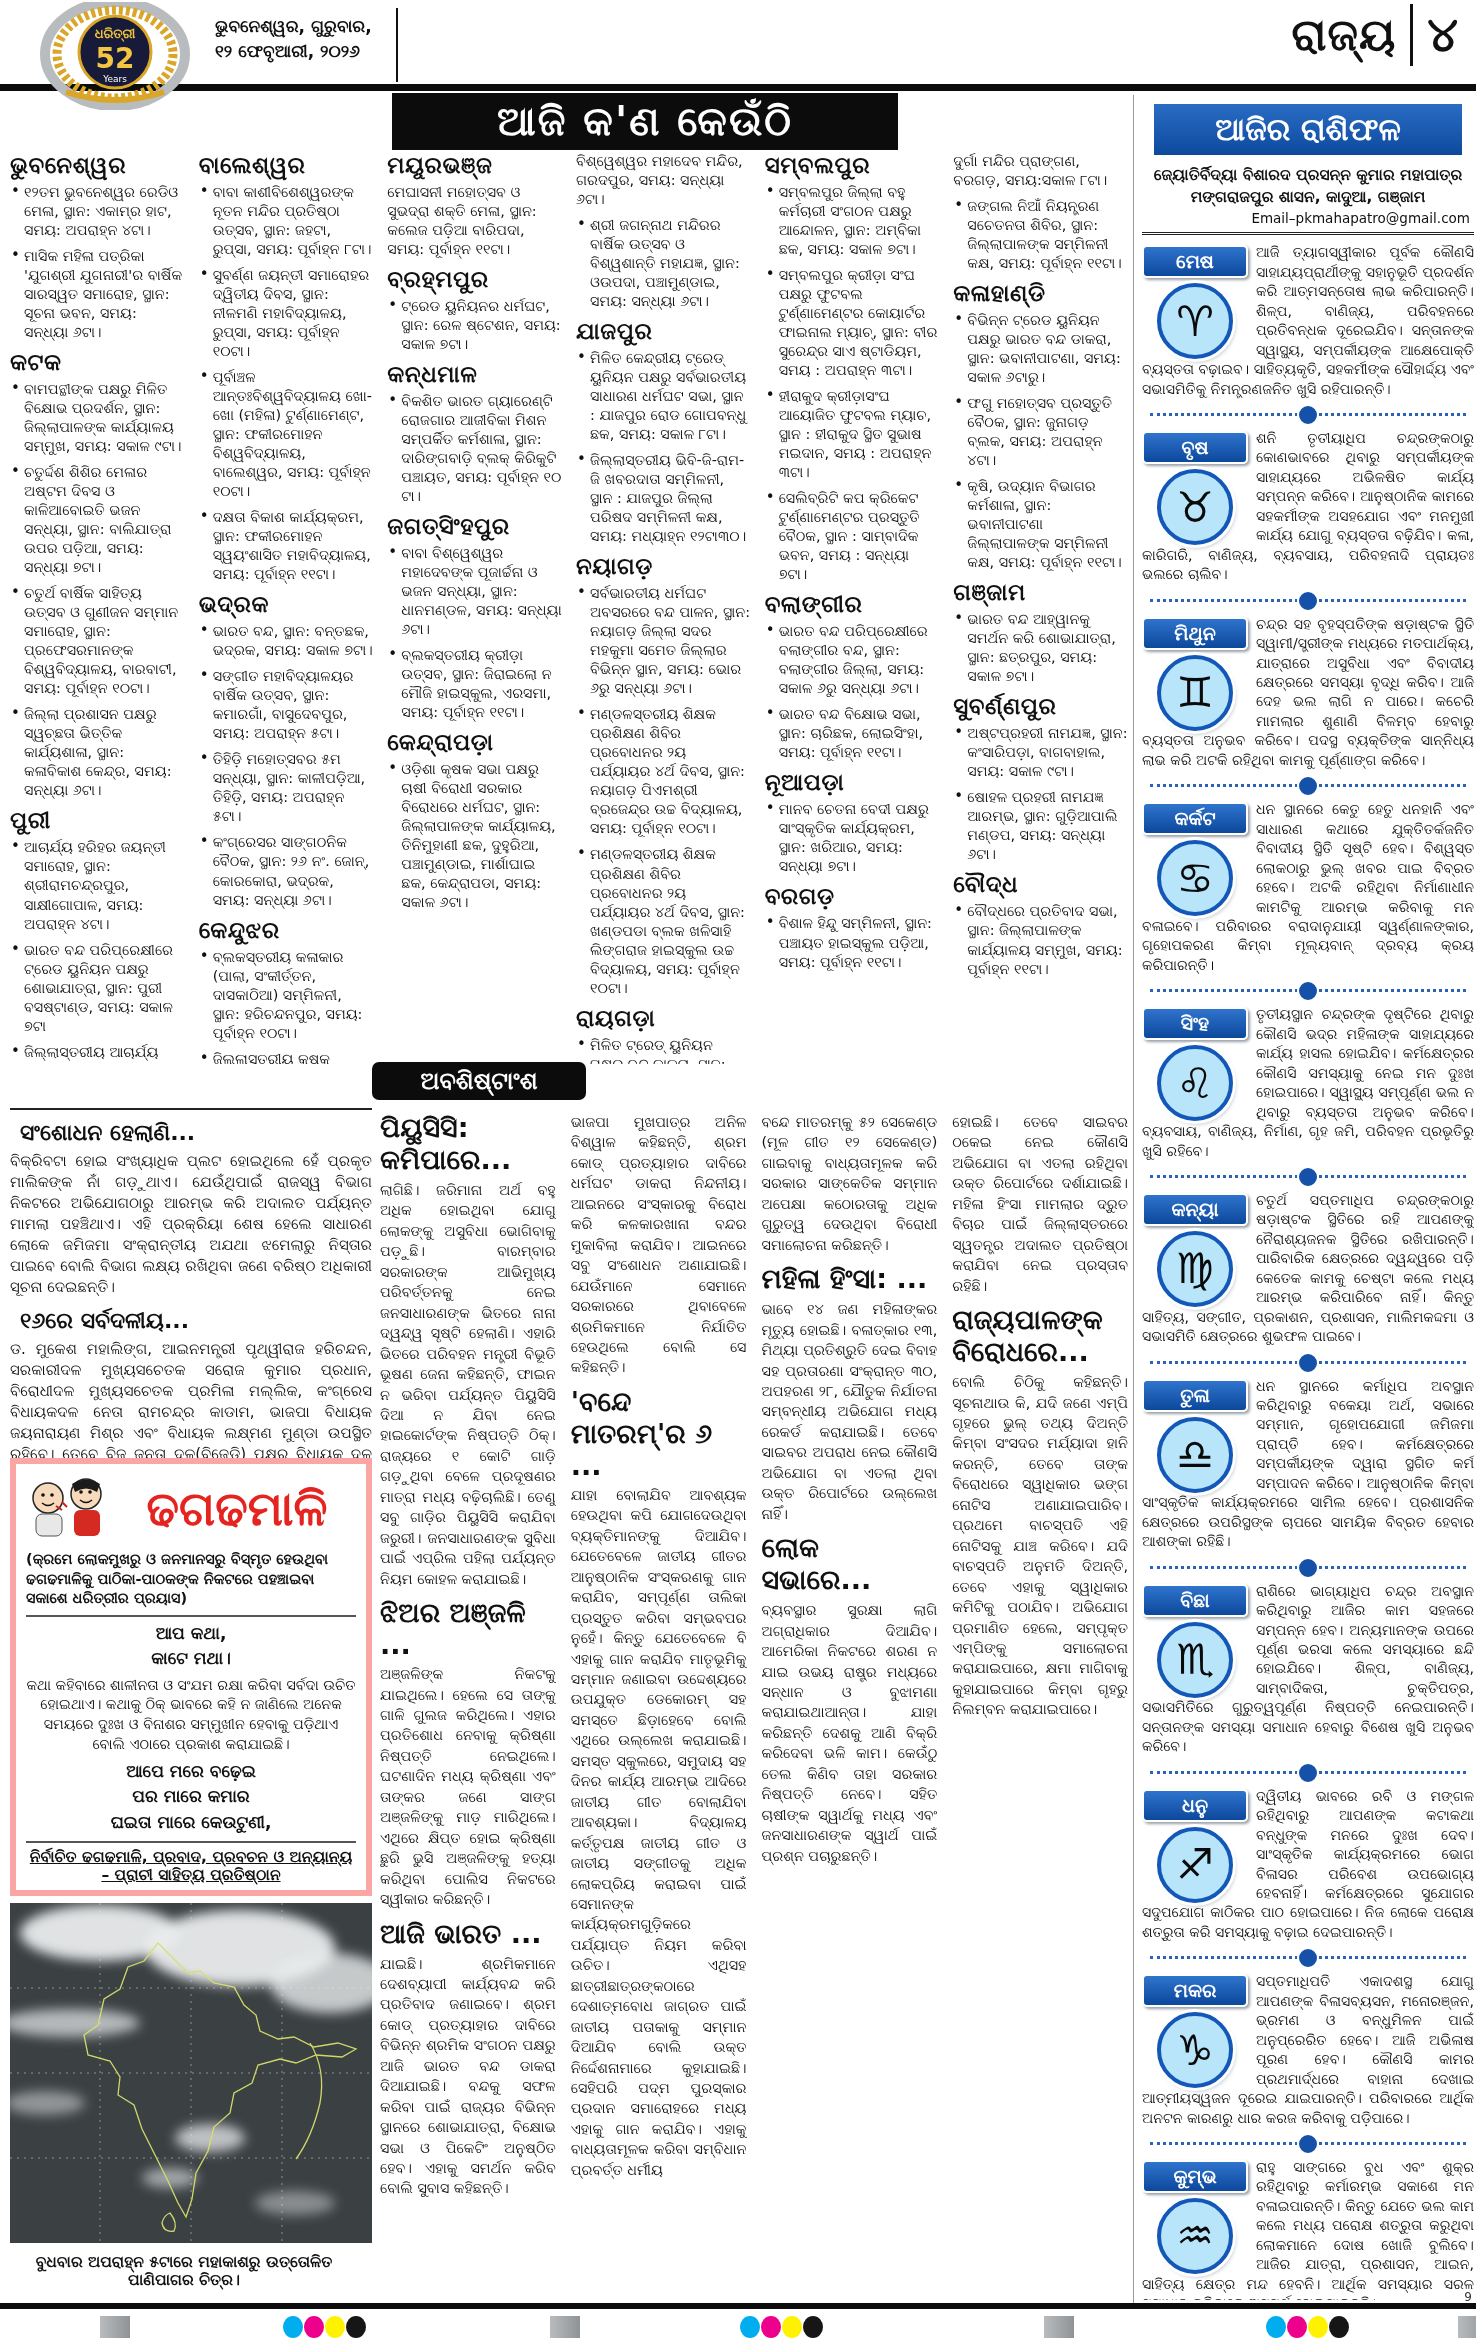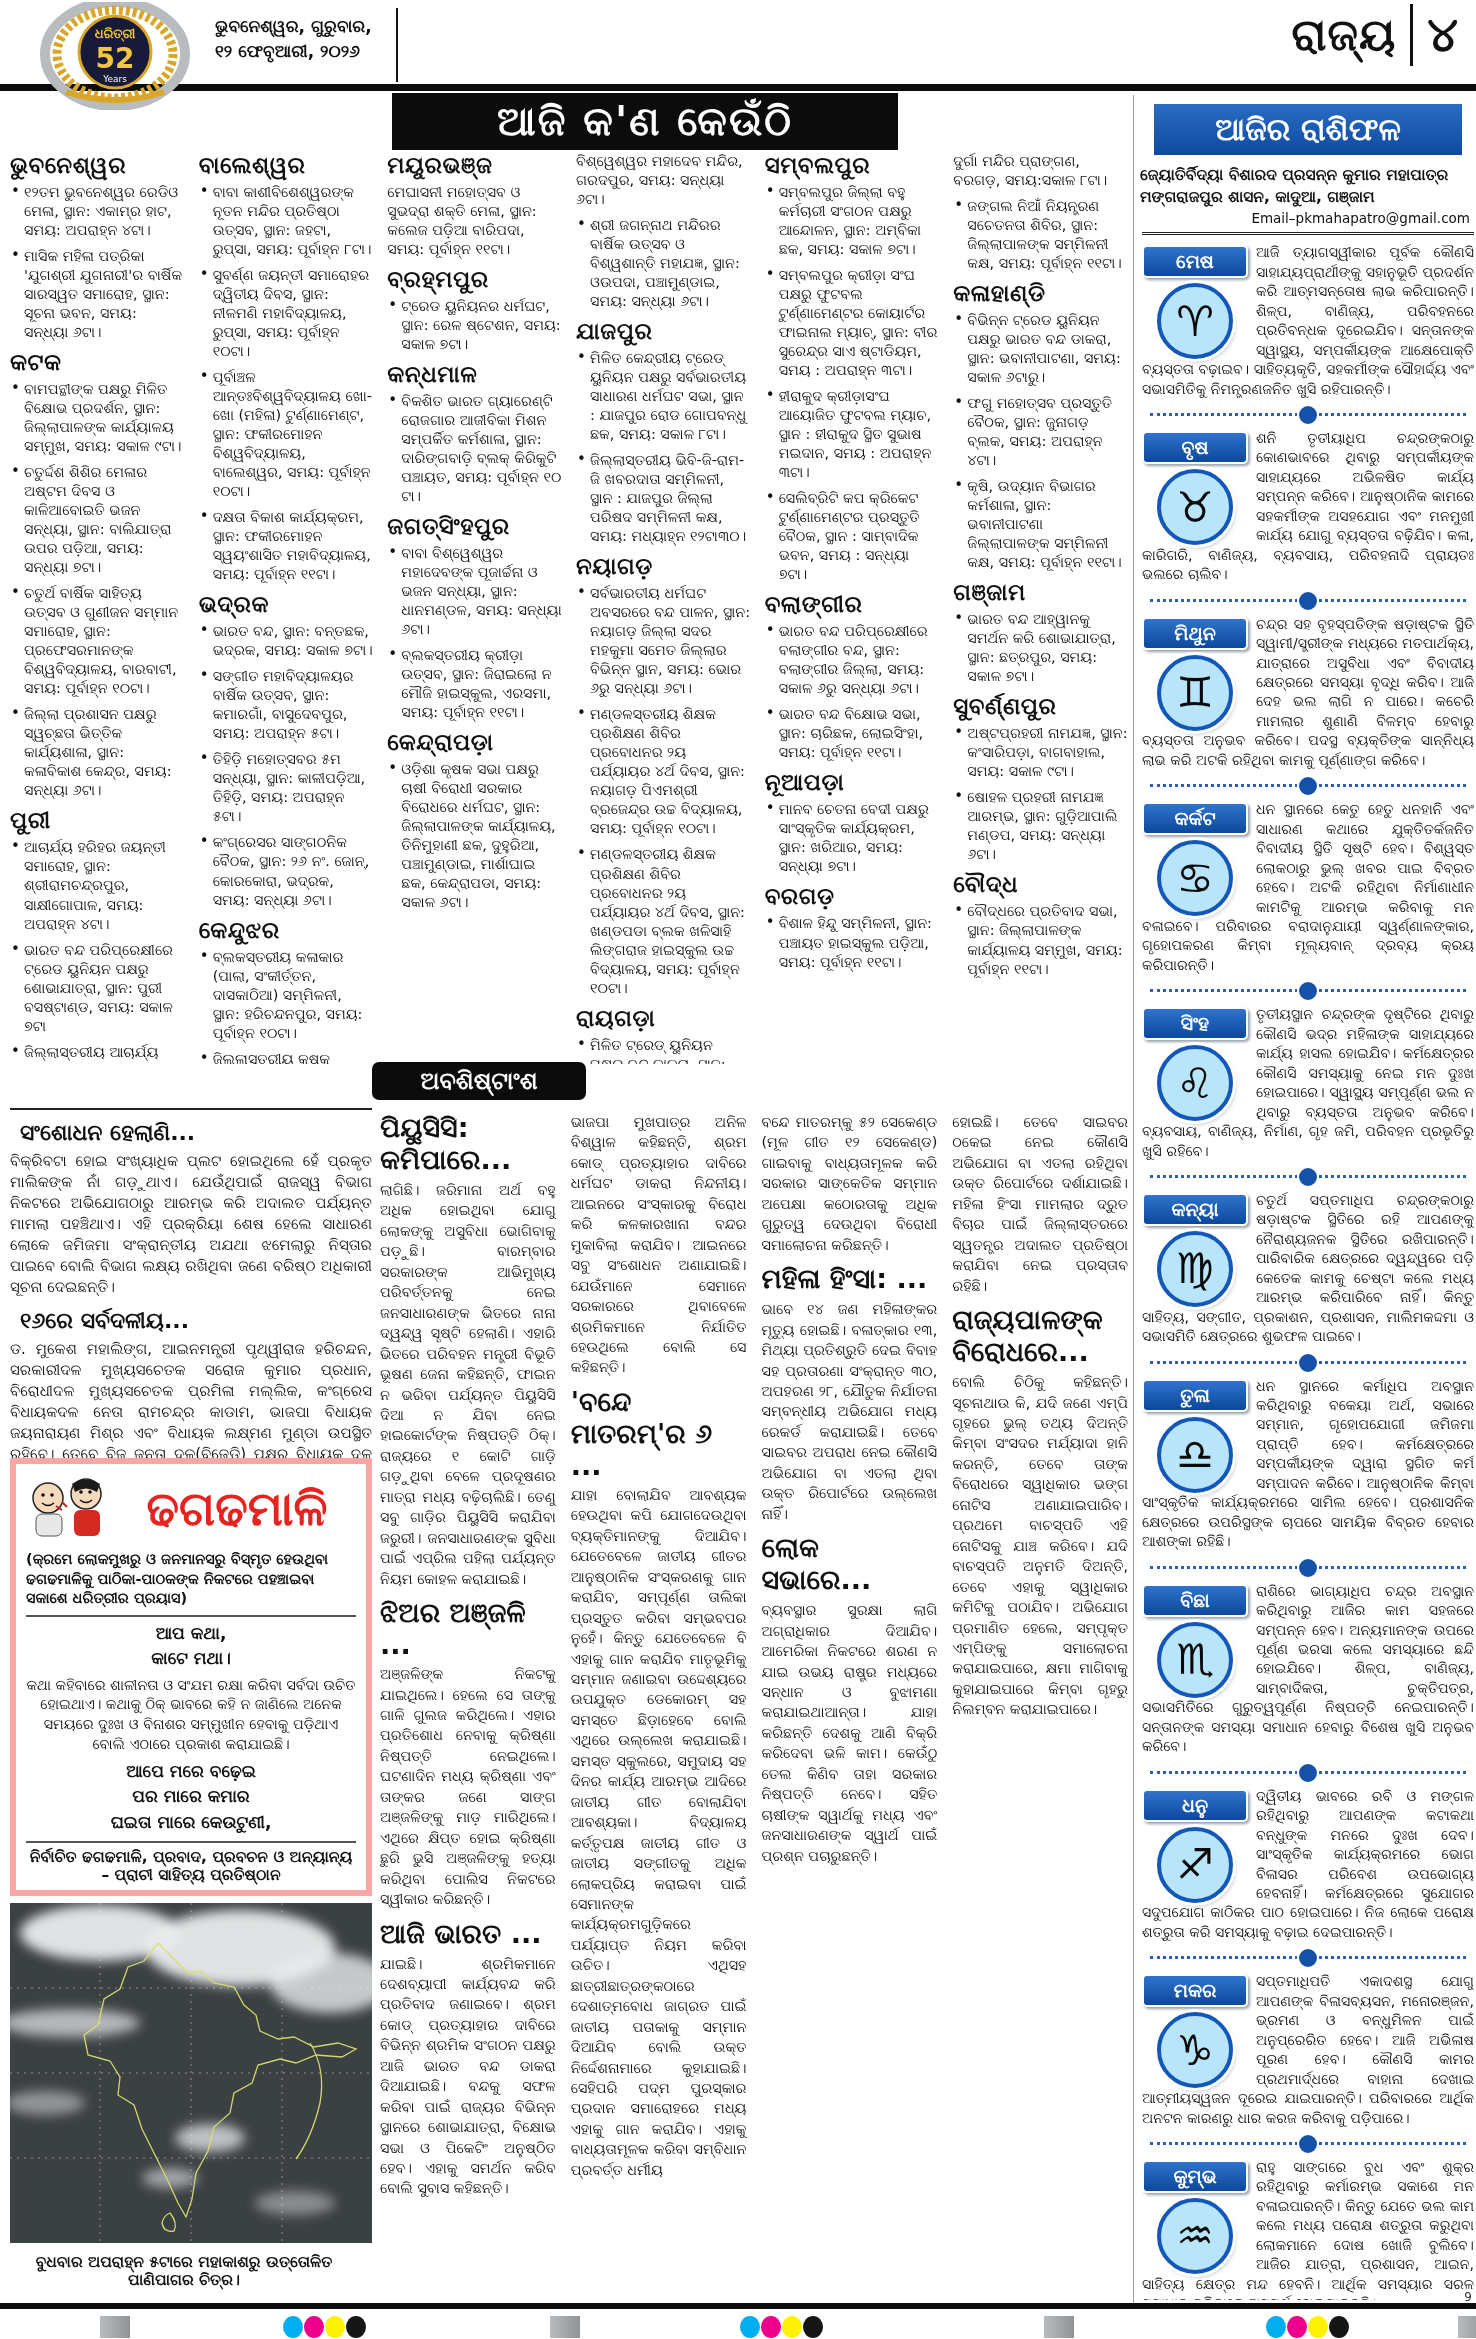--- a/index.html
+++ b/index.html
@@ -40,40 +40,40 @@
          box-sizing:border-box;padding:8px 10px 6px;display:flex;flex-direction:column;}
   .dhaga-top{display:flex;align-items:center;gap:6px;}
   .dhaga-title{flex:1;text-align:center;font-size:47px;font-weight:900;color:#e5231f;
                font-family:"DejaVu Serif","Liberation Serif",serif;}
   .dhaga-sub{font-size:14.5px;font-weight:bold;line-height:1.35;
              border-bottom:2px solid #555;padding:4px 0 6px;}
   .dhaga-body{flex:1;overflow:hidden;}
   .verse{font-size:17px;font-weight:bold;text-align:center;white-space:pre-line;line-height:1.5;margin:4px 0;}
   .dhaga-para{font-size:14.3px;line-height:1.38;text-align:center;margin:2px 0;}
   .dhaga-foot{border-top:2px solid #555;font-size:15.5px;font-weight:bold;text-align:center;
-              padding-top:5px;}
+              padding-top:5px;text-decoration:underline;}
   
   .weather{position:absolute;left:10px;top:1903px;width:348px;}
   .weather-caption{font-size:15.5px;font-weight:bold;text-align:center;margin-top:6px;}
   
   .rem-band{position:absolute;left:372px;top:1062px;width:214px;height:38px;background:#0c0c0c;
             color:#fff;display:flex;align-items:center;justify-content:center;
             font-size:24px;font-weight:bold;border-radius:7px;}
   .remainder{position:absolute;left:380px;top:1112px;width:748px;height:1184px;overflow:hidden;
              display:grid;grid-template-columns:repeat(4,1fr);column-gap:15px;}
   .rem-col{overflow:hidden;}
   .rem-head{font-size:27px;font-weight:bold;margin:8px 0 4px;}
   .rem-col .rem-head:first-child{margin-top:0;}
   .rem-body{font-size:14.4px;line-height:1.42;text-align:justify;margin:0 0 8px;}
   .vert-rule{position:absolute;top:95px;width:1px;background:#9a9a9a;}
   
   .horo{position:absolute;left:1140px;top:96px;width:336px;height:2204px;overflow:hidden;}
   .horo-title{margin:8px 14px 10px;background:linear-gradient(#2a6cc4,#0d4a9e);color:#fff;
               text-align:center;font-size:31px;font-weight:bold;padding:7px 0;}
-  .horo-byline{font-size:15.5px;font-weight:bold;line-height:1.4;}
+  .horo-byline{font-size:15.5px;font-weight:bold;text-align:center;line-height:1.4;}
   .horo-email{font-size:13.5px;text-align:right;margin:2px 6px 6px 0;}
   .horo-rule{border-top:3px double #222;margin:0 2px 8px;}
   .sign{overflow:hidden;margin:2px 2px 0;}
   .sign-head{float:left;width:106px;margin:2px 8px 0 0;text-align:center;}
   .sign-label{display:block;background:linear-gradient(#2f74cd,#0c489c);color:#fff;font-weight:bold;
               font-size:19px;padding:3px 2px;border:2px solid #fff;border-radius:5px;
               box-shadow:2px 2px 3px #9aa0a8;}
   .sign-icon{width:68px;height:68px;margin:5px auto 0;border-radius:50%;background:#b9e5fa;
              border:4px solid #1358b8;box-shadow:0 0 0 3px #fff,2px 3px 4px #b5bac0;
              display:flex;align-items:center;justify-content:center;font-size:42px;color:#0a0a0a;}

